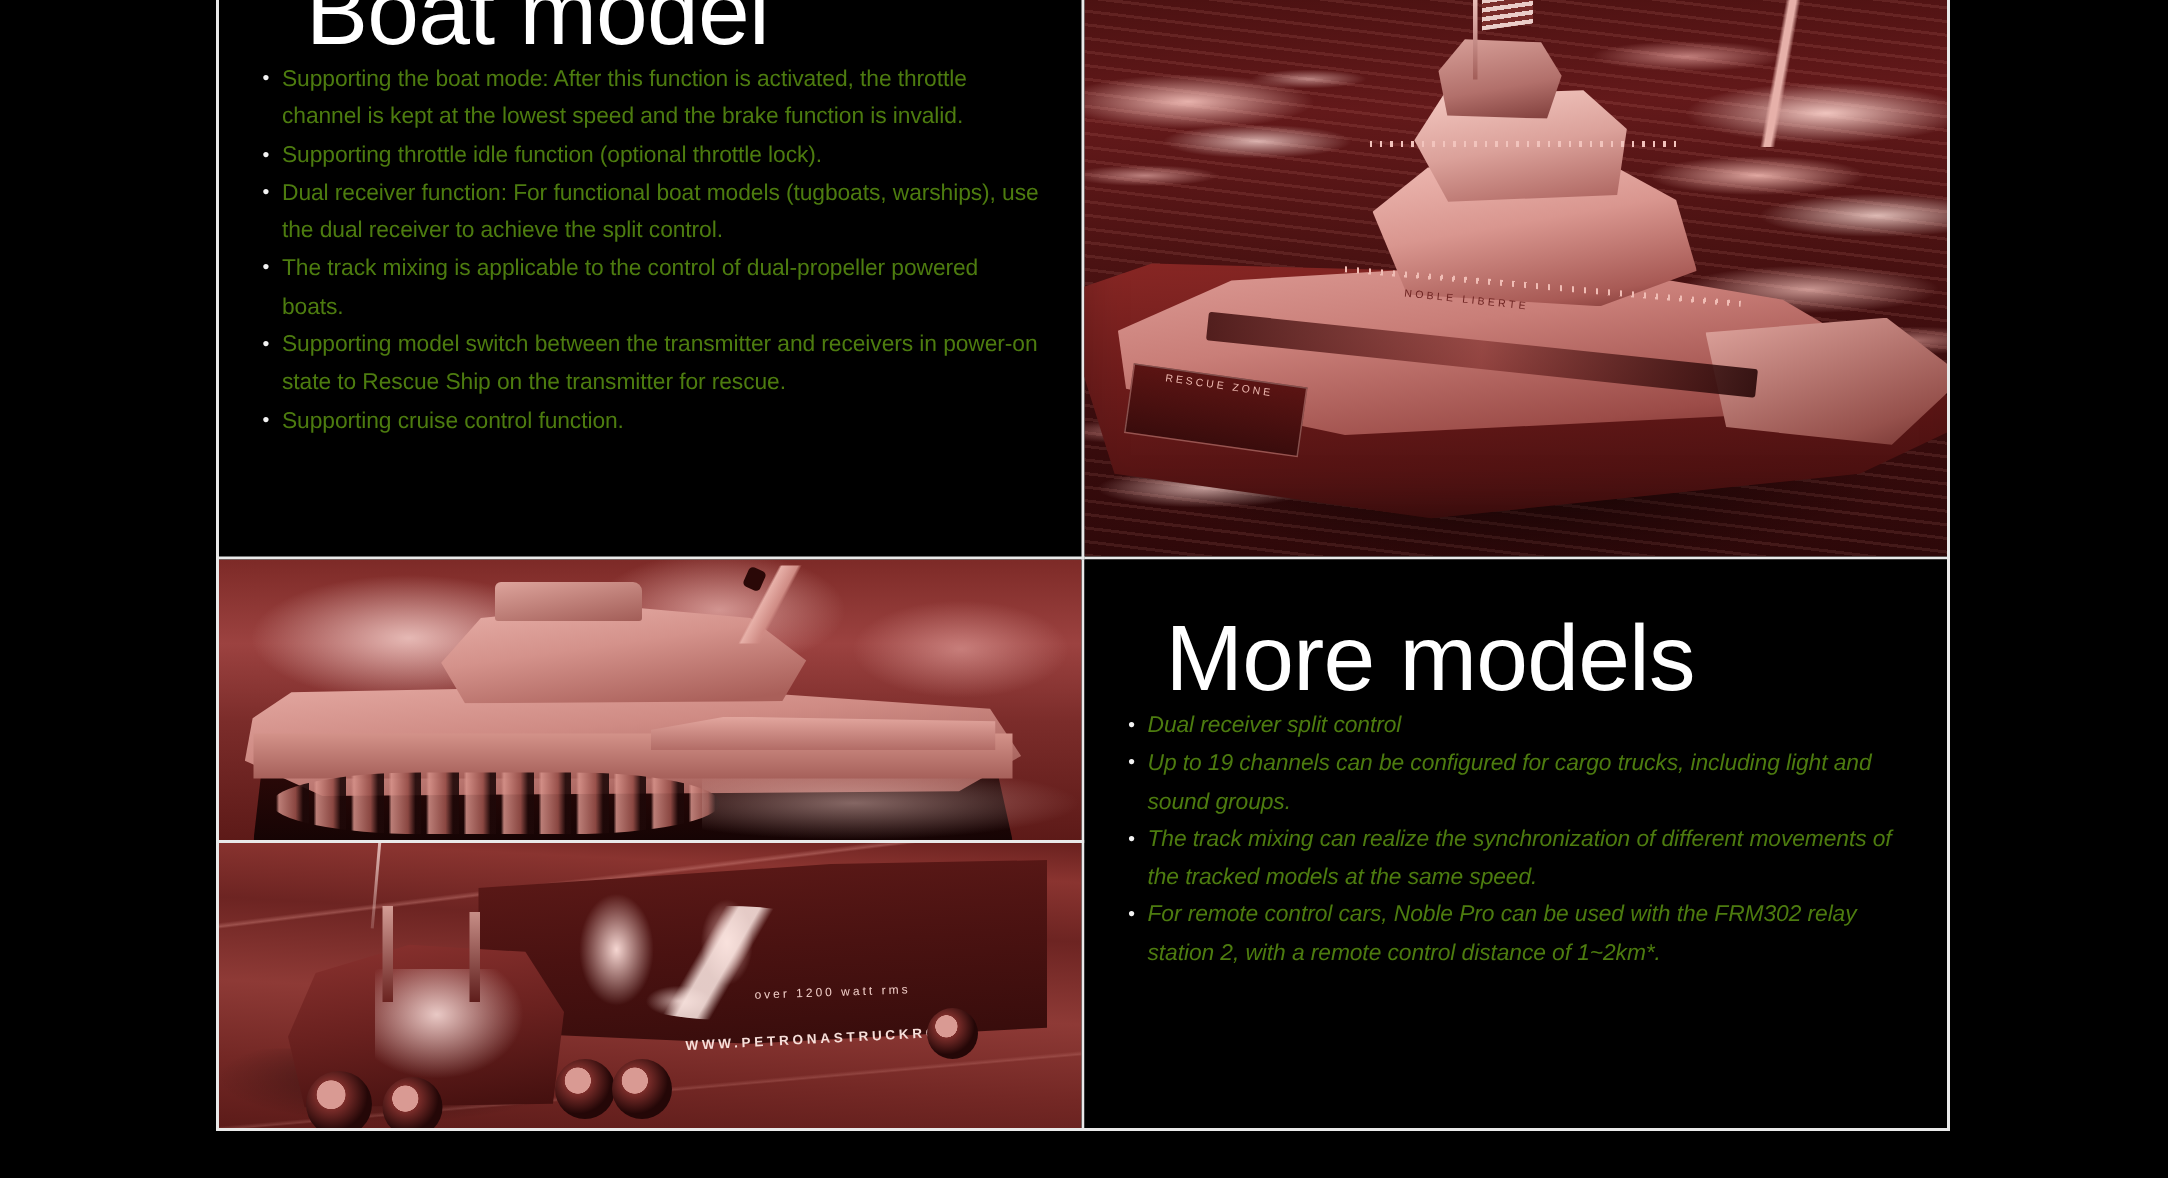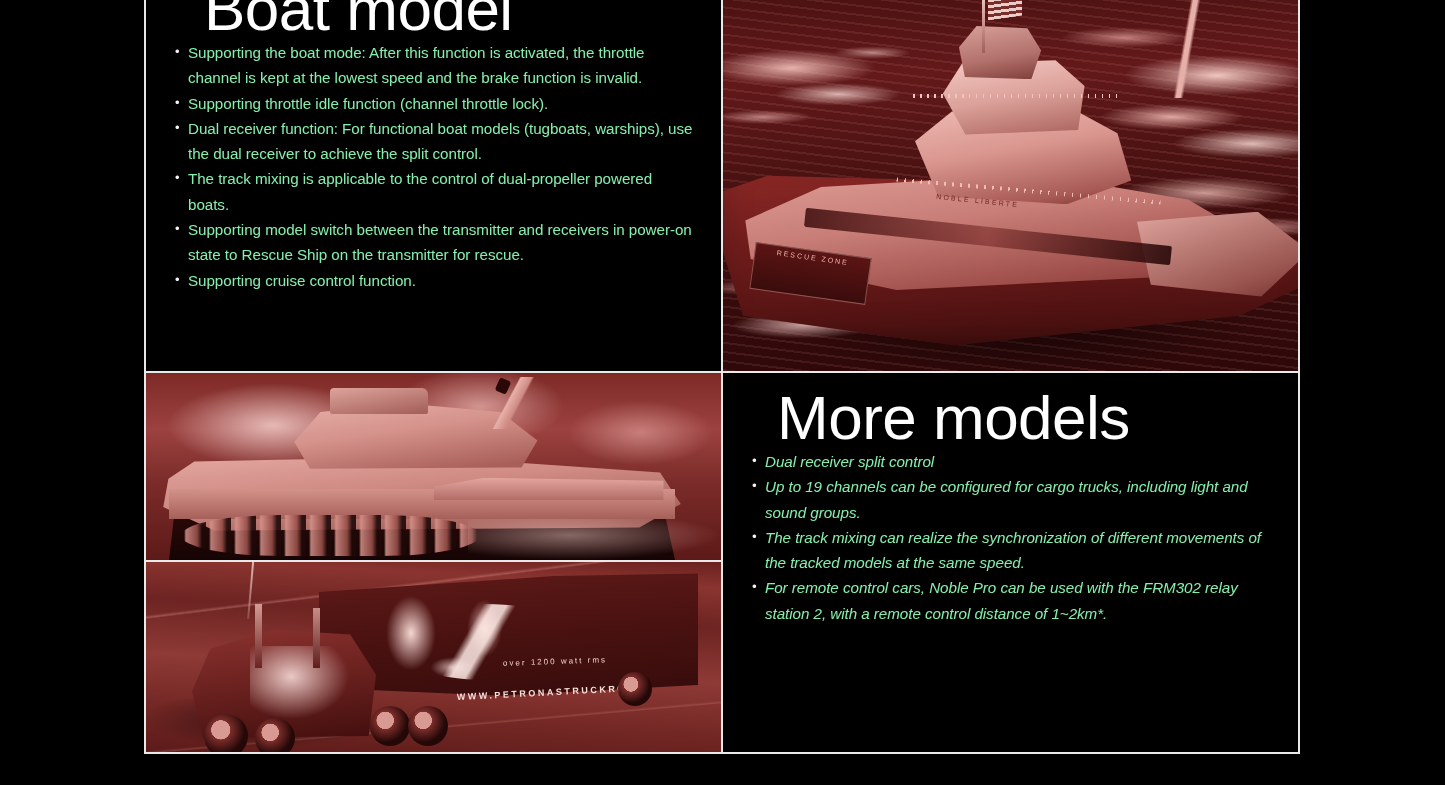--- a/index.html
+++ b/index.html
@@ -18,24 +18,24 @@
   .q-tr{left:577px;top:0;width:575px;height:381px;border-bottom:2px solid #e9e9e9;}
   .q-bl-top{left:0;top:381px;width:577px;height:189px;border-right:2px solid #e9e9e9;border-bottom:2px solid #e9e9e9;}
   .q-bl-bot{left:0;top:570px;width:577px;height:190px;border-right:2px solid #e9e9e9;}
   .q-br{left:577px;top:381px;width:575px;height:379px;background:#000;}
 
   
   .txtpanel{padding:0 28px;color:#fff;}
   .big-title{font-size:62px;line-height:1.0;font-weight:400;color:#ffffff;
              letter-spacing:-0.5px;}
   .title-boat{padding-top:0px;margin-top:-14px;margin-left:30px;}
-  .title-more{margin-left:26px;padding-top:14px;}
+  .title-more{margin-left:26px;padding-top:36px;}
 
   ul.bullets{list-style:none;margin:0;padding:0;}
-  ul.bullets li{position:relative;padding-left:14px;color:#86efac;
+  ul.bullets li{position:relative;padding-left:14px;color:#4d7c0f;
      font-size:15.2px;line-height:25.3px;font-weight:400;letter-spacing:-0.05px;}
   ul.bullets li::before{content:"\2022";position:absolute;left:1px;top:-1px;
      color:#f3f3f3;font-size:13px;}
   .bullets-boat{margin-left:30px;margin-top:18px;width:522px;}
   .bullets-more{margin-left:26px;margin-top:50px;width:524px;font-style:italic;}
   sup{font-size:0.62em;vertical-align:super;line-height:0;}
 
   
   .photo{position:absolute;inset:0;}
 
@@ -184,21 +184,21 @@
 </head>
 <body>
 
 <div id="page">
   <div id="frame">
 
     <div class="cell q-tl txtpanel">
       <div class="big-title title-boat">Boat model</div>
       <ul class="bullets bullets-boat">
         <li>Supporting the boat mode: After this function is activated, the throttle channel is kept at the lowest speed and the brake function is invalid.</li>
-        <li>Supporting throttle idle function (channel throttle lock).</li>
+        <li>Supporting throttle idle function (optional throttle lock).</li>
         <li>Dual receiver function: For functional boat models (tugboats, warships), use the dual receiver to achieve the split control.</li>
         <li>The track mixing is applicable to the control of dual-propeller powered boats.</li>
         <li>Supporting model switch between the transmitter and receivers in power-on state to Rescue Ship on the transmitter for rescue.</li>
         <li>Supporting cruise control function.</li>
       </ul>
     </div>
 
     <div class="cell q-tr">
       <div class="photo">
         <div class="ship-water"></div>

